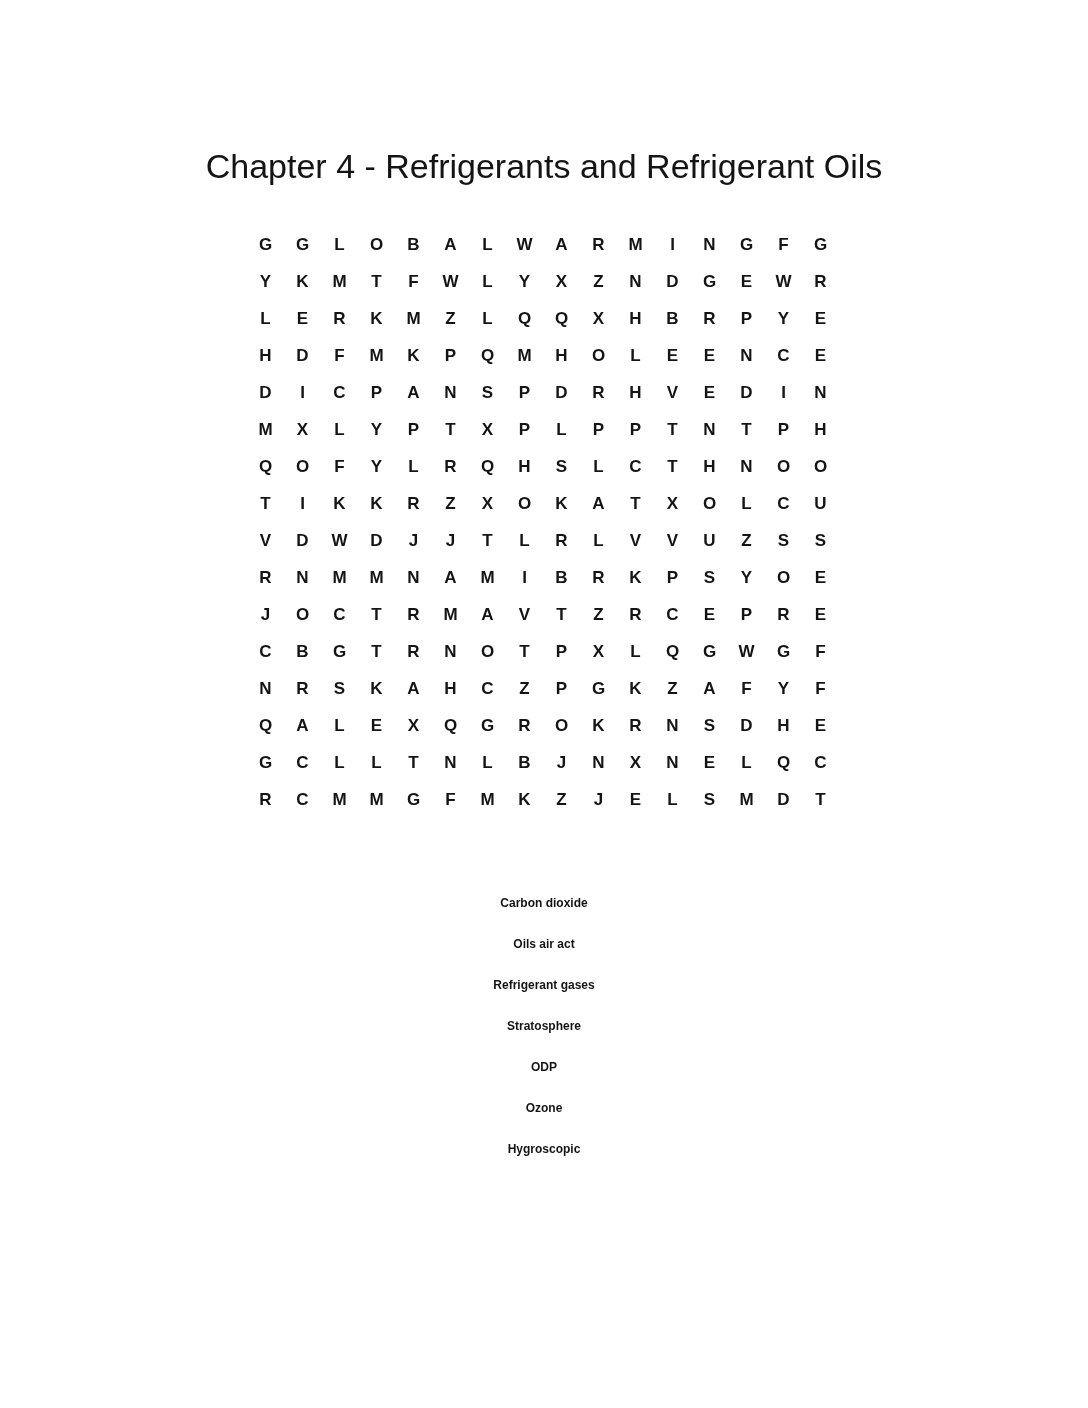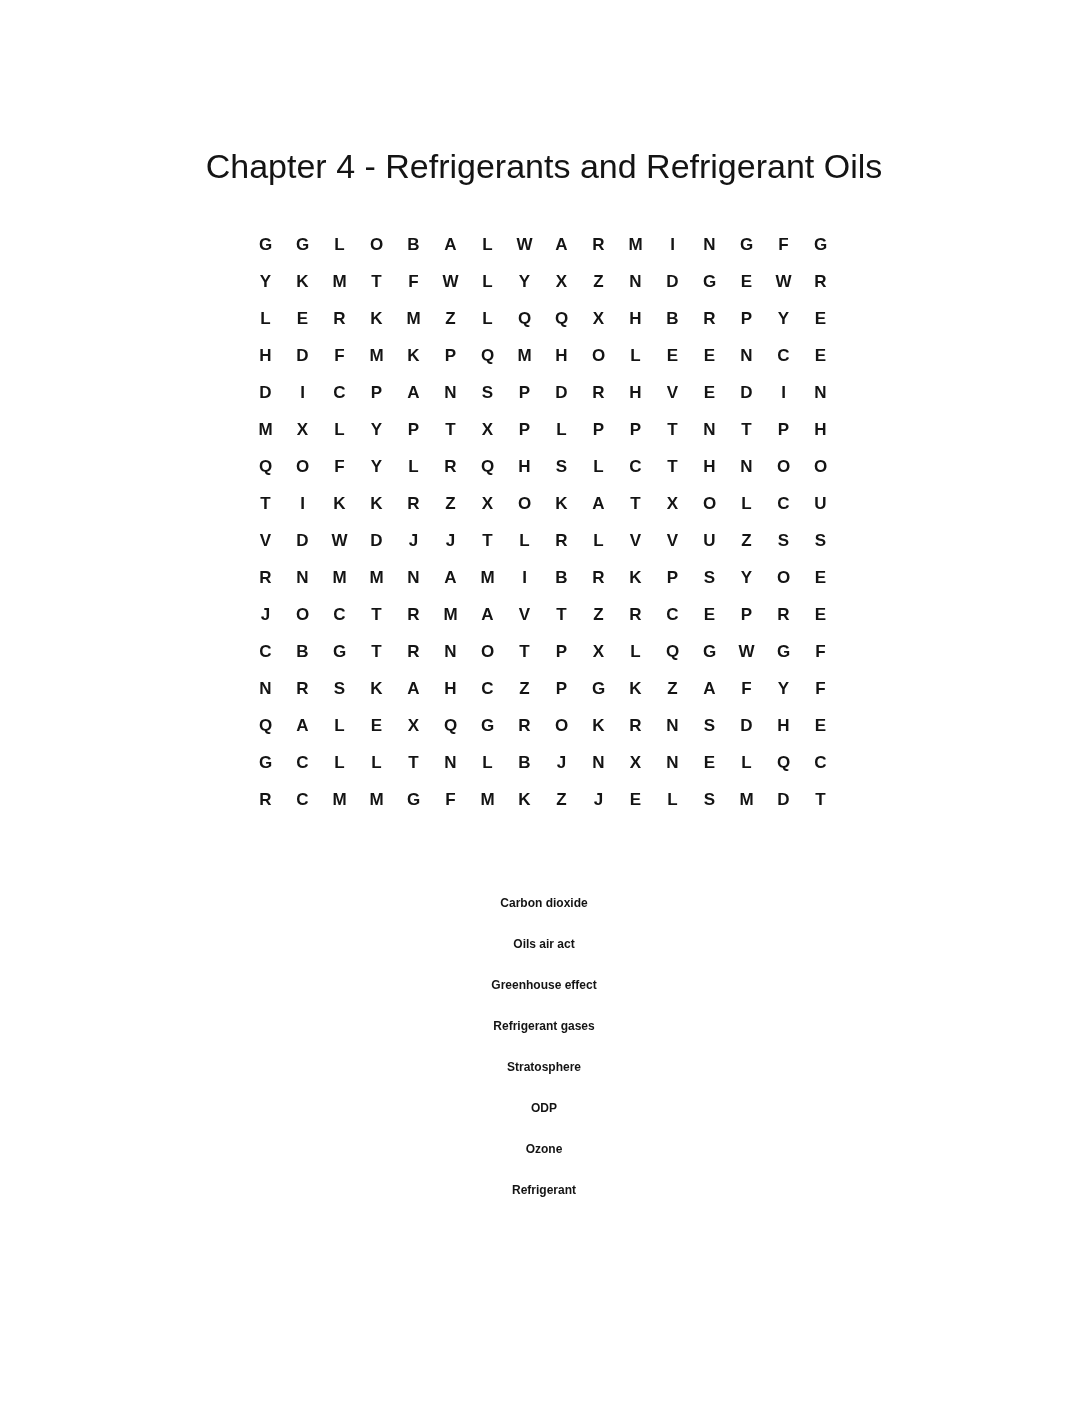--- a/index.html
+++ b/index.html
@@ -388,21 +388,20 @@
         <div class="grid-cell">S</div>
         <div class="grid-cell">M</div>
         <div class="grid-cell">D</div>
         <div class="grid-cell">T</div>
       </div>
     </div>
 
   <div class="words">
       <div class="word-item">Carbon dioxide</div>
       <div class="word-item">Oils air act</div>
-      <div class="word-item">Greenhouse effect</div>
       <div class="word-item">Refrigerant gases</div>
       <div class="word-item">Stratosphere</div>
       <div class="word-item">ODP</div>
       <div class="word-item">Ozone</div>
-      <div class="word-item">Refrigerant</div>
+      <div class="word-item">Hygroscopic</div>
     </div>
 
 </div>
 
 </body></html>

